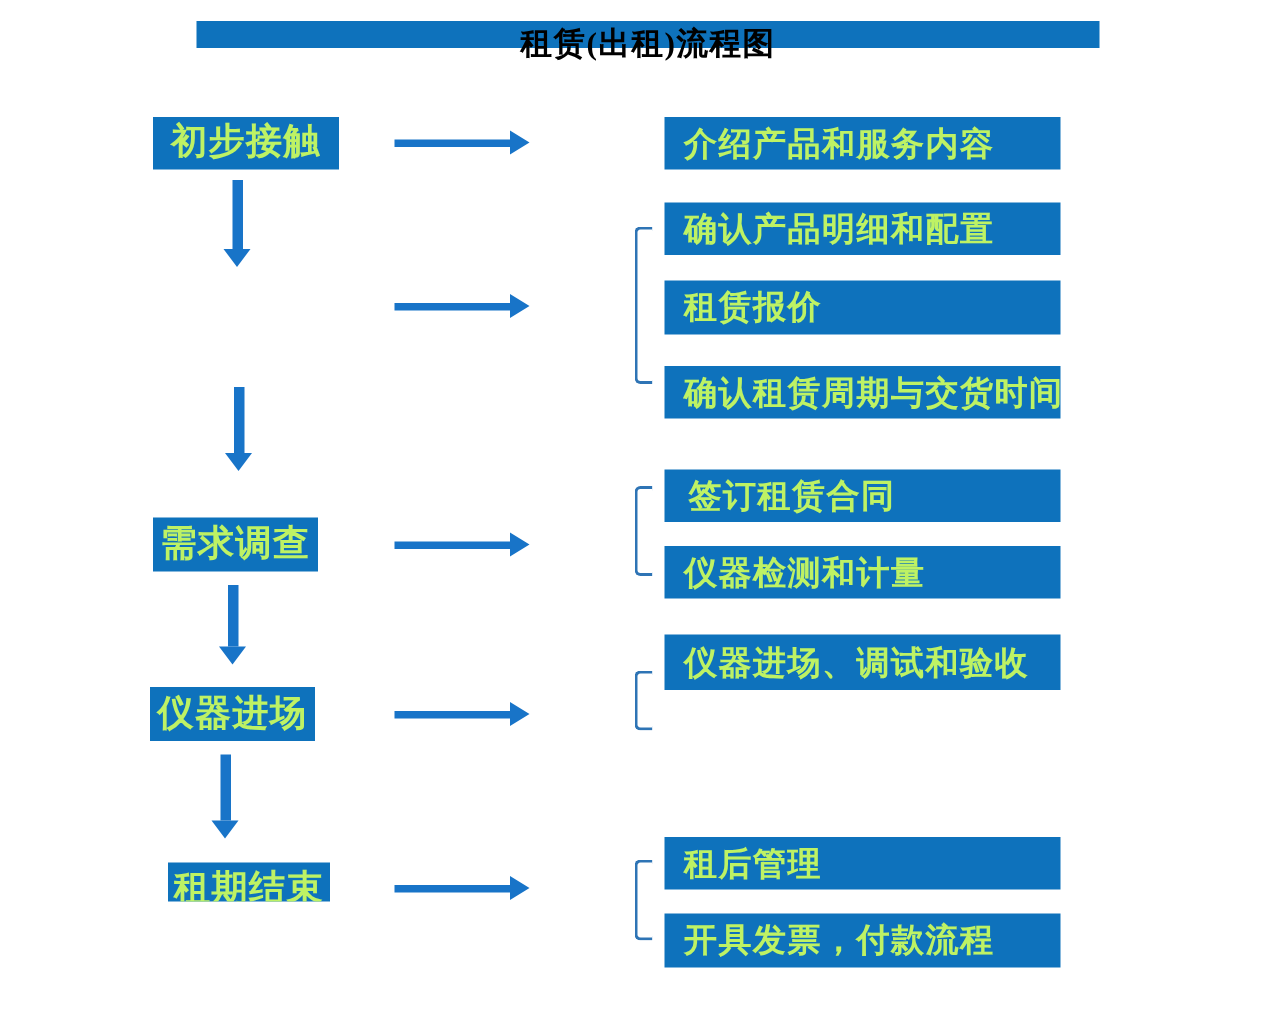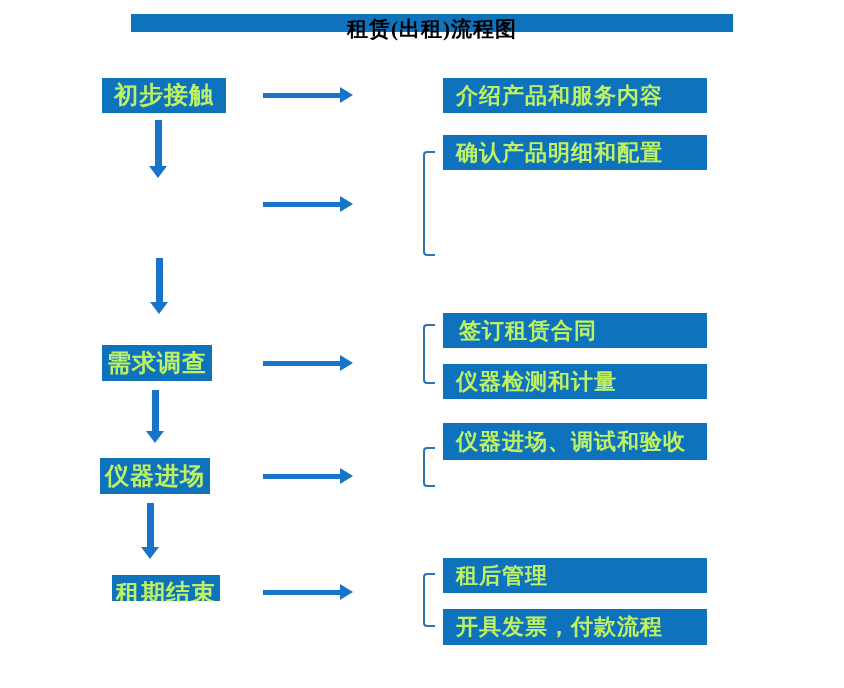--- a/index.html
+++ b/index.html
@@ -108,20 +108,22 @@
 
   <div class="banner">租赁(出租)流程图</div>
 
   <div class="box step" style="left:102px; top:78px;  width:124px; height:35px; line-height:35px;">初步接触</div>
   <div class="box step" style="left:102px; top:345px; width:110px; height:36px; line-height:36px;">需求调查</div>
   <div class="box step" style="left:100px; top:458px; width:110px; height:36px; line-height:36px;">仪器进场</div>
   <div class="box step" style="left:112px; top:575px; width:108px; height:26px; line-height:36px;">租期结束</div>
 
   <div class="box detail" style="top:78px;  height:35px; line-height:35px;">介绍产品和服务内容</div>
   <div class="box detail" style="top:135px; height:35px; line-height:35px;">确认产品明细和配置</div>
+  <div class="box detail" style="top:187px; height:36px; line-height:36px;">租赁报价</div>
+  <div class="box detail" style="top:244px; height:35px; line-height:35px;">确认租赁周期与交货时间</div>
   <div class="box detail" style="top:313px; height:35px; line-height:35px;padding-left:16px;">签订租赁合同</div>
   <div class="box detail" style="top:364px; height:35px; line-height:35px;">仪器检测和计量</div>
   <div class="box detail" style="top:423px; height:37px; line-height:37px;">仪器进场、调试和验收</div>
   <div class="box detail" style="top:558px; height:35px; line-height:35px;">租后管理</div>
   <div class="box detail" style="top:609px; height:36px; line-height:36px;">开具发票，付款流程</div>
 
   <div class="h-arrow" style="top:87px;">
     <span class="h-shaft"></span>
     <span class="h-head"></span>
   </div>

